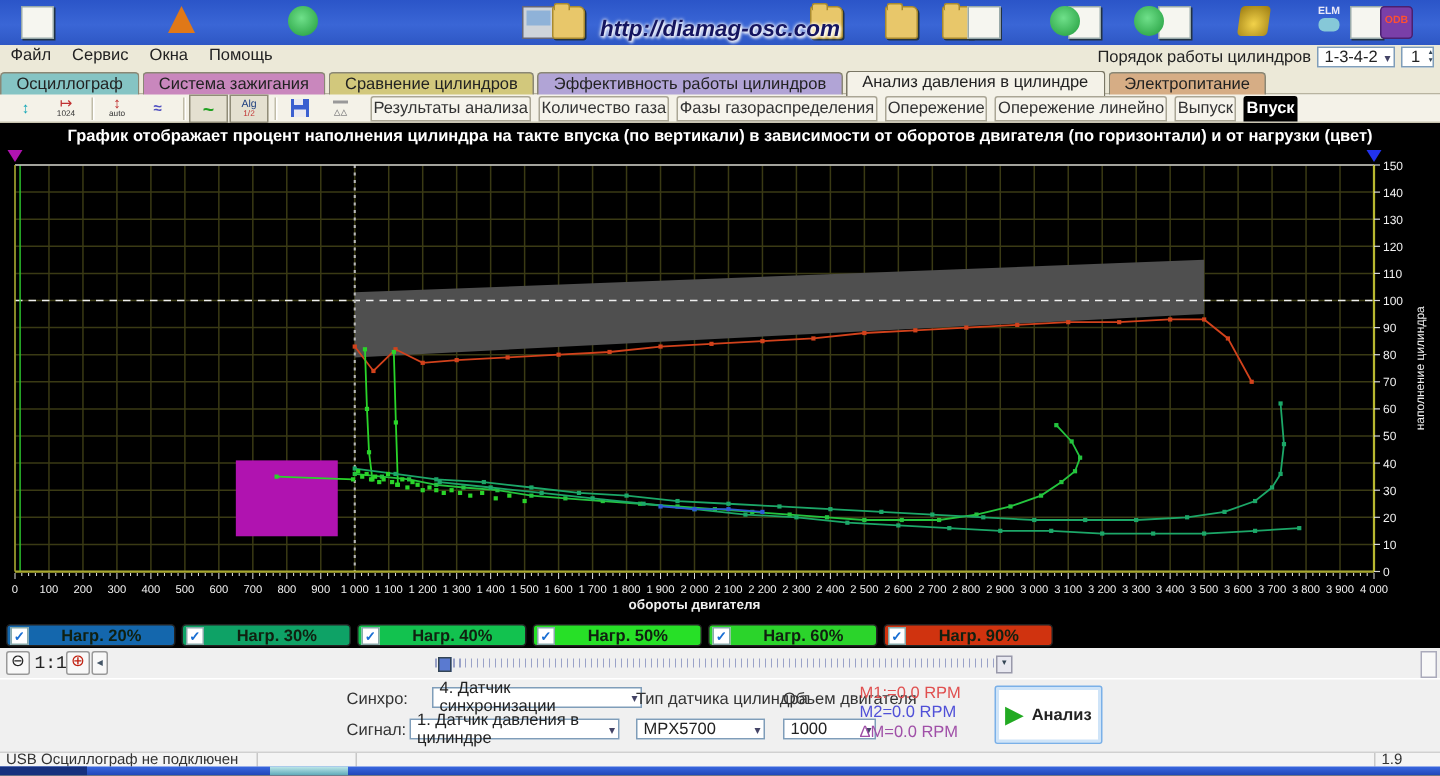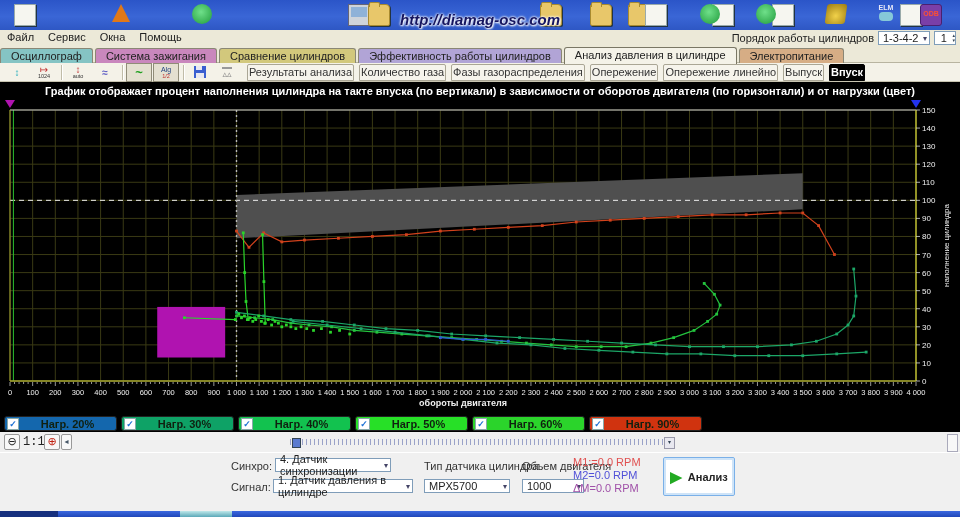--- a/index.html
+++ b/index.html
@@ -698,21 +698,21 @@
     <div class="zbtn" id="z-arrow" style="left:61px">◂</div>
     <div id="h-scroll">
       <div id="h-thumb"></div>
       <div id="h-end">▾</div>
     </div>
     <div id="v-scroll"></div>
   </div>
 
   <div id="controls">
     <span class="ctl-label" style="left:231px;top:7px">Синхро:</span>
-    <span class="combo ctl-combo" style="left:275px;top:5px;width:116px">
+    <span class="combo ctl-combo" style="left:288px;top:5px;width:140px">
       <span>4.  Датчик синхронизации</span>
         <span class="arr">▾</span>
     </span>
     <span class="ctl-label" style="left:231px;top:28px">Сигнал:</span>
     <span class="combo ctl-combo" style="left:273px;top:26px;width:140px">
       <span>1.  Датчик давления в цилиндре</span>
         <span class="arr">▾</span>
     </span>
 
     <span class="ctl-label" style="left:424px;top:7px">Тип датчика цилиндра</span>
@@ -732,19 +732,25 @@
       <div id="m2">M2=0.0 RPM</div>
       <div id="dm">ΔM=0.0 RPM</div>
     </div>
 
     <div id="analyze-btn">
       <span class="play">▶</span>
       <span>Анализ</span>
     </div>
   </div>
 
+  <div id="statusbar">
+    <div class="st-cell" style="left:0;width:172px">USB Осциллограф не подключен</div>
+    <div class="st-cell" style="left:172px;width:66px"></div>
+    <div class="st-cell" style="left:238px;width:679px"></div>
+    <div class="st-cell" style="left:917px;width:43px;border-right:none">1.9</div>
+  </div>
 
   <div id="taskbar">
     <div id="tb-seg1"></div>
     <div id="tb-seg2"></div>
   </div>
 
 </div>
 
 </body></html>

